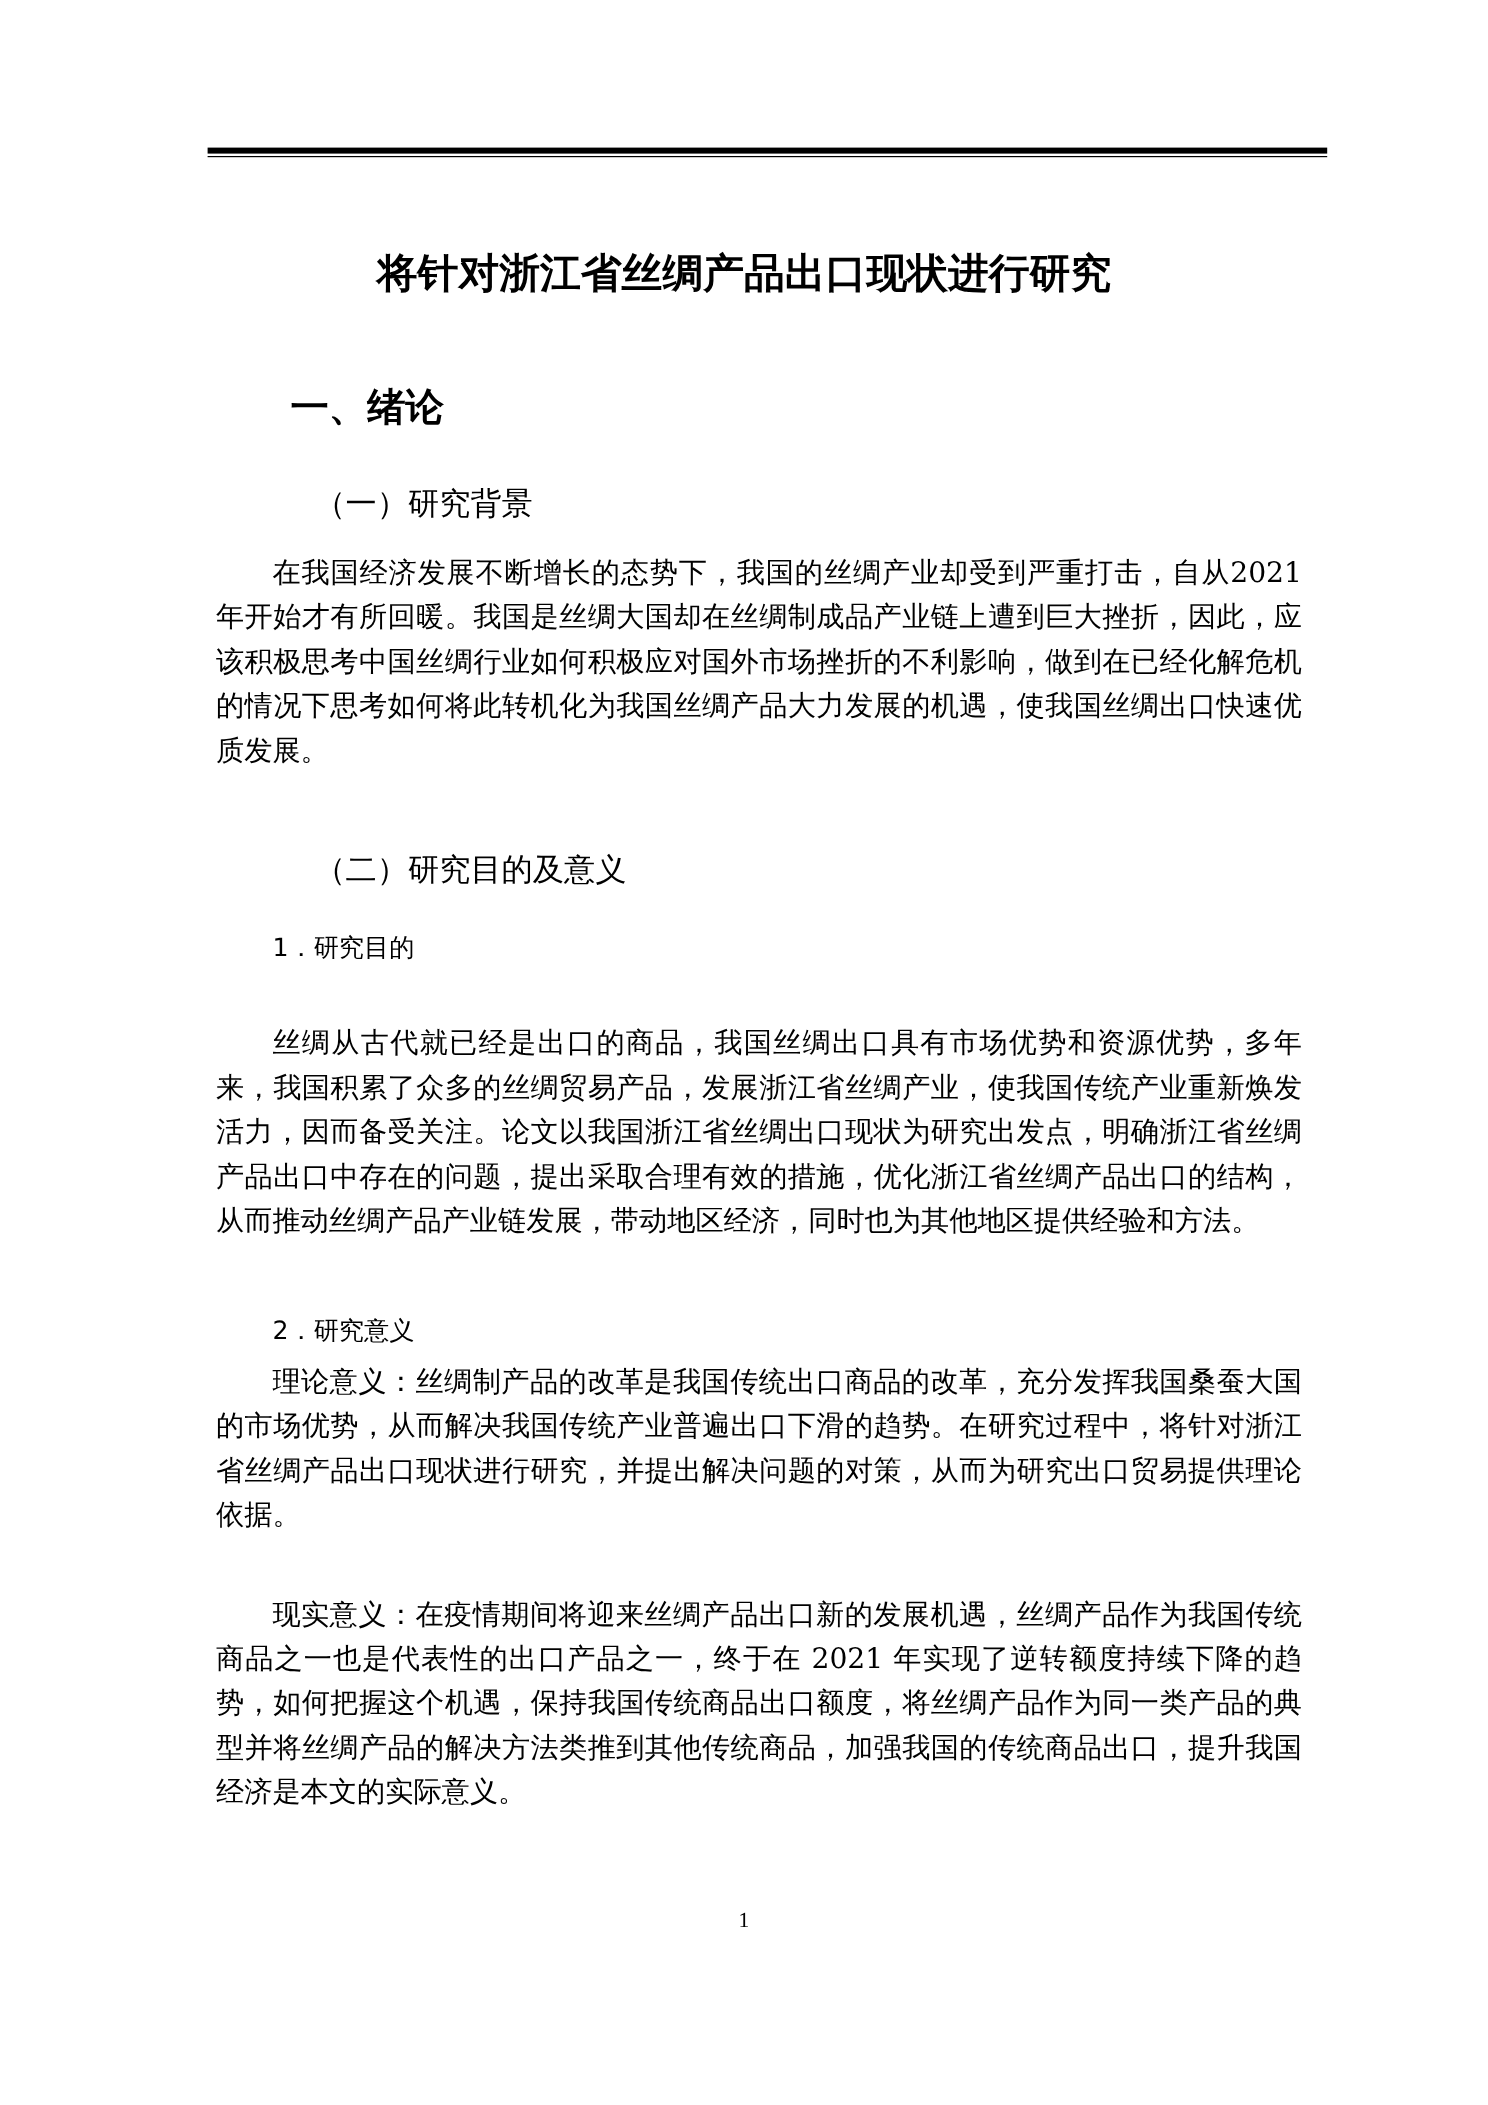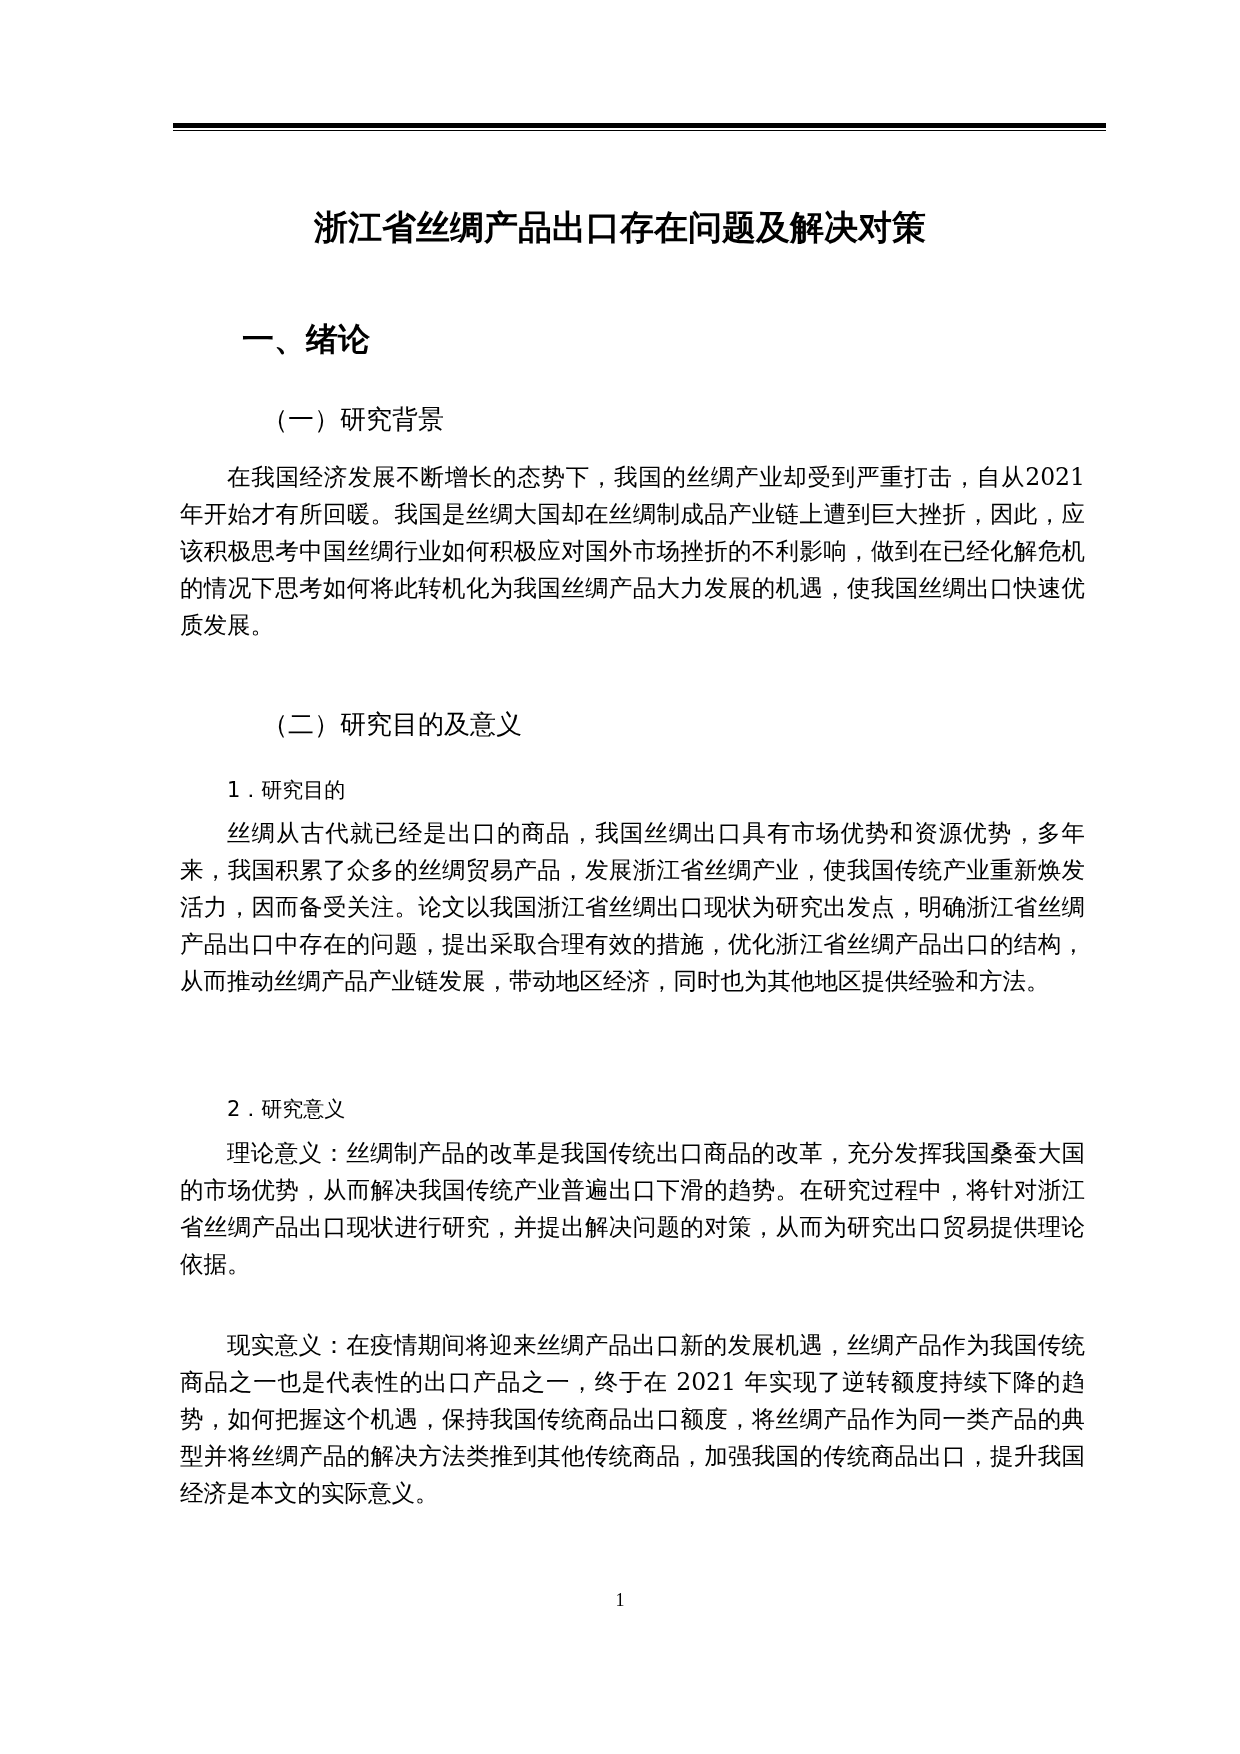--- a/index.html
+++ b/index.html
@@ -12,33 +12,33 @@
   .h3 { position: absolute; left: 227px; font-family: "DejaVu Sans", sans-serif; font-size: 21px; }
   .para { position: absolute; left: 180px; width: 905px; font-family: "DejaVu Serif", serif; font-size: 23.5px; line-height: 37px; text-indent: 47px; text-align: justify; text-align-last: left; }
   .page-num { position: absolute; left: 0; width: 1240px; top: 1590px; text-align: center; font-family: "Liberation Serif", serif; font-size: 18px; }
 </style>
 </head>
 <body>
 
 <div class="rule-thick"></div>
 <div class="rule-thin"></div>
 
-<div class="title">浙江省丝绸产品出口存在问题及解决对策</div>
+<div class="title">将针对浙江省丝绸产品出口现状进行研究</div>
 
 <div class="h1">一、绪论</div>
 
 <div class="h2" style="top:402px;">（一）研究背景</div>
 
 <div class="para" style="top:459px;">在我国经济发展不断增长的态势下，我国的丝绸产业却受到严重打击，自从2021 年开始才有所回暖。我国是丝绸大国却在丝绸制成品产业链上遭到巨大挫折，因此，应该积极思考中国丝绸行业如何积极应对国外市场挫折的不利影响，做到在已经化解危机的情况下思考如何将此转机化为我国丝绸产品大力发展的机遇，使我国丝绸出口快速优质发展。</div>
 
 <div class="h2" style="top:707px;">（二）研究目的及意义</div>
 
 <div class="h3" style="top:776px;">1．研究目的</div>
 
-<div class="para" style="top:815px;">丝绸从古代就已经是出口的商品，我国丝绸出口具有市场优势和资源优势，多年来，我国积累了众多的丝绸贸易产品，发展浙江省丝绸产业，使我国传统产业重新焕发活力，因而备受关注。论文以我国浙江省丝绸出口现状为研究出发点，明确浙江省丝绸产品出口中存在的问题，提出采取合理有效的措施，优化浙江省丝绸产品出口的结构，从而推动丝绸产品产业链发展，带动地区经济，同时也为其他地区提供经验和方法。</div>
+<div class="para" style="top:851px;">丝绸从古代就已经是出口的商品，我国丝绸出口具有市场优势和资源优势，多年来，我国积累了众多的丝绸贸易产品，发展浙江省丝绸产业，使我国传统产业重新焕发活力，因而备受关注。论文以我国浙江省丝绸出口现状为研究出发点，明确浙江省丝绸产品出口中存在的问题，提出采取合理有效的措施，优化浙江省丝绸产品出口的结构，从而推动丝绸产品产业链发展，带动地区经济，同时也为其他地区提供经验和方法。</div>
 
 <div class="h3" style="top:1095px;">2．研究意义</div>
 
-<div class="para" style="top:1135px;">理论意义：丝绸制产品的改革是我国传统出口商品的改革，充分发挥我国桑蚕大国的市场优势，从而解决我国传统产业普遍出口下滑的趋势。在研究过程中，将针对浙江省丝绸产品出口现状进行研究，并提出解决问题的对策，从而为研究出口贸易提供理论依据。</div>
+<div class="para" style="top:1135px;font-family:Liberation Mono, monospace;">理论意义：丝绸制产品的改革是我国传统出口商品的改革，充分发挥我国桑蚕大国的市场优势，从而解决我国传统产业普遍出口下滑的趋势。在研究过程中，将针对浙江省丝绸产品出口现状进行研究，并提出解决问题的对策，从而为研究出口贸易提供理论依据。</div>
 
 <div class="para" style="top:1327px;">现实意义：在疫情期间将迎来丝绸产品出口新的发展机遇，丝绸产品作为我国传统商品之一也是代表性的出口产品之一，终于在 2021 年实现了逆转额度持续下降的趋势，如何把握这个机遇，保持我国传统商品出口额度，将丝绸产品作为同一类产品的典型并将丝绸产品的解决方法类推到其他传统商品，加强我国的传统商品出口，提升我国经济是本文的实际意义。</div>
 
 <div class="page-num">1</div>
 
 </body></html>

